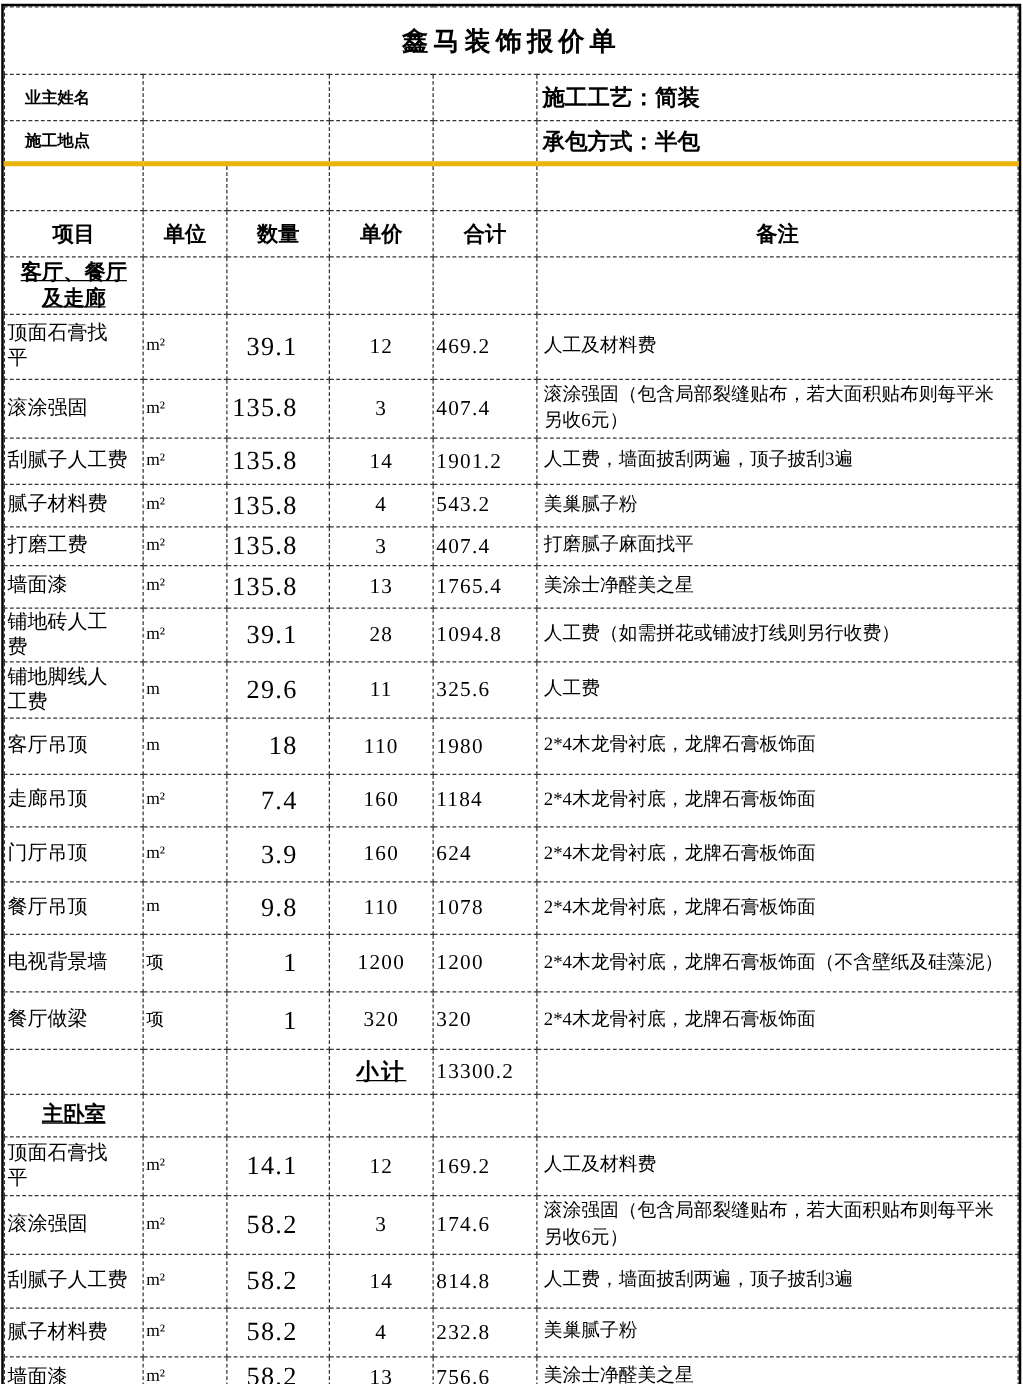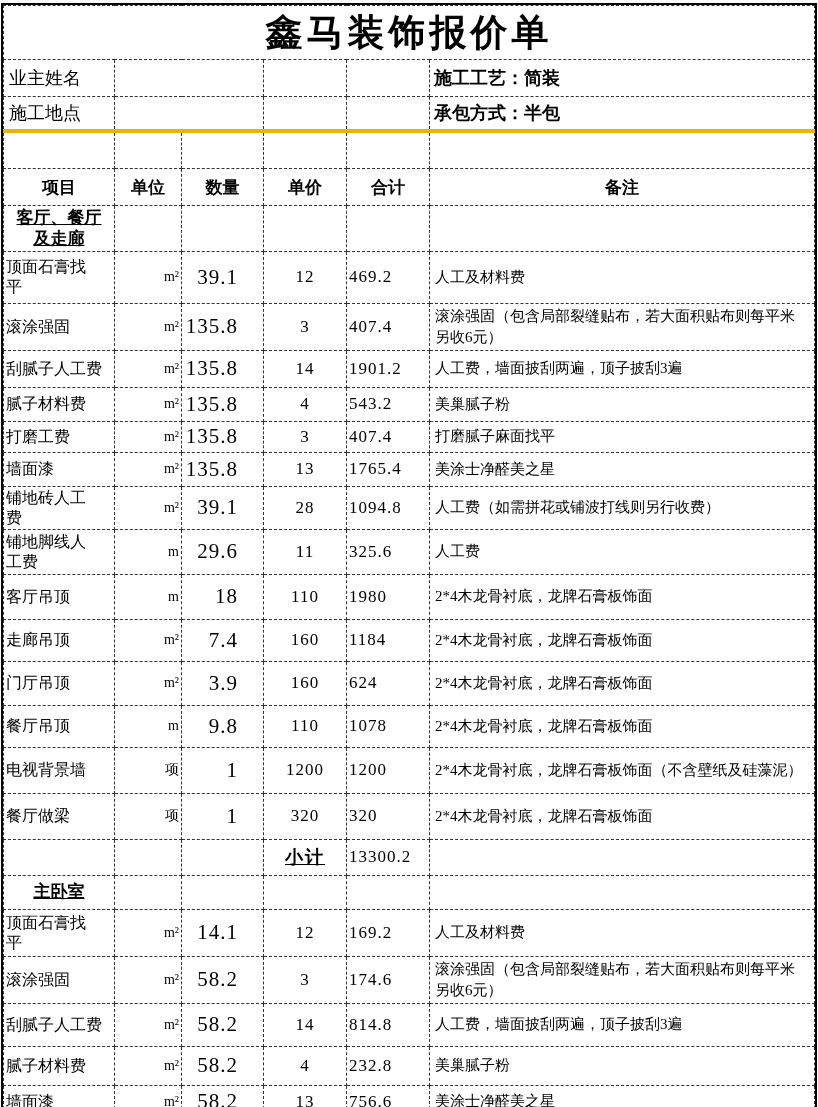--- a/index.html
+++ b/index.html
@@ -26,30 +26,30 @@
     border: 1px dashed #333;
     padding: 1px 2px;
     overflow: hidden;
     vertical-align: middle;
     font-weight: normal;
   }
   
   .title-row td {
     height: 51px;
     text-align: center;
-    font-size: 37px;
+    font-size: 21px;
     font-weight: bold;
     letter-spacing: 4px;
   }
   
   .info-label {
-    font-size: 18px;
-    font-weight: normal;
-    text-align: left;
-    padding-left: 5px;
+    font-size: 13px;
+    font-weight: bold;
+    text-align: left;
+    padding-left: 16px;
   }
   .info-extra {
     font-size: 18px;
     font-weight: bold;
     text-align: left;
     padding-left: 4px;
   }
   .info-row-1 td { height: 34px; }
   .info-row-2 td { height: 30px; border-bottom: 4px solid #eab308; }
   .spacer-row td { height: 33px; }
@@ -71,21 +71,21 @@
   }
   .item {
     font-size: 16px;
     text-align: left;
     white-space: pre-line;
     line-height: 1.25;
     letter-spacing: 0px;
   }
   .unit {
     font-size: 14px;
-    text-align: right;
+    text-align: left;
   }
   .qty {
     font-size: 21px;
     text-align: right;
     padding-right: 25px;
     letter-spacing: 1px;
   }
   .price {
     font-size: 17px;
     text-align: center;

